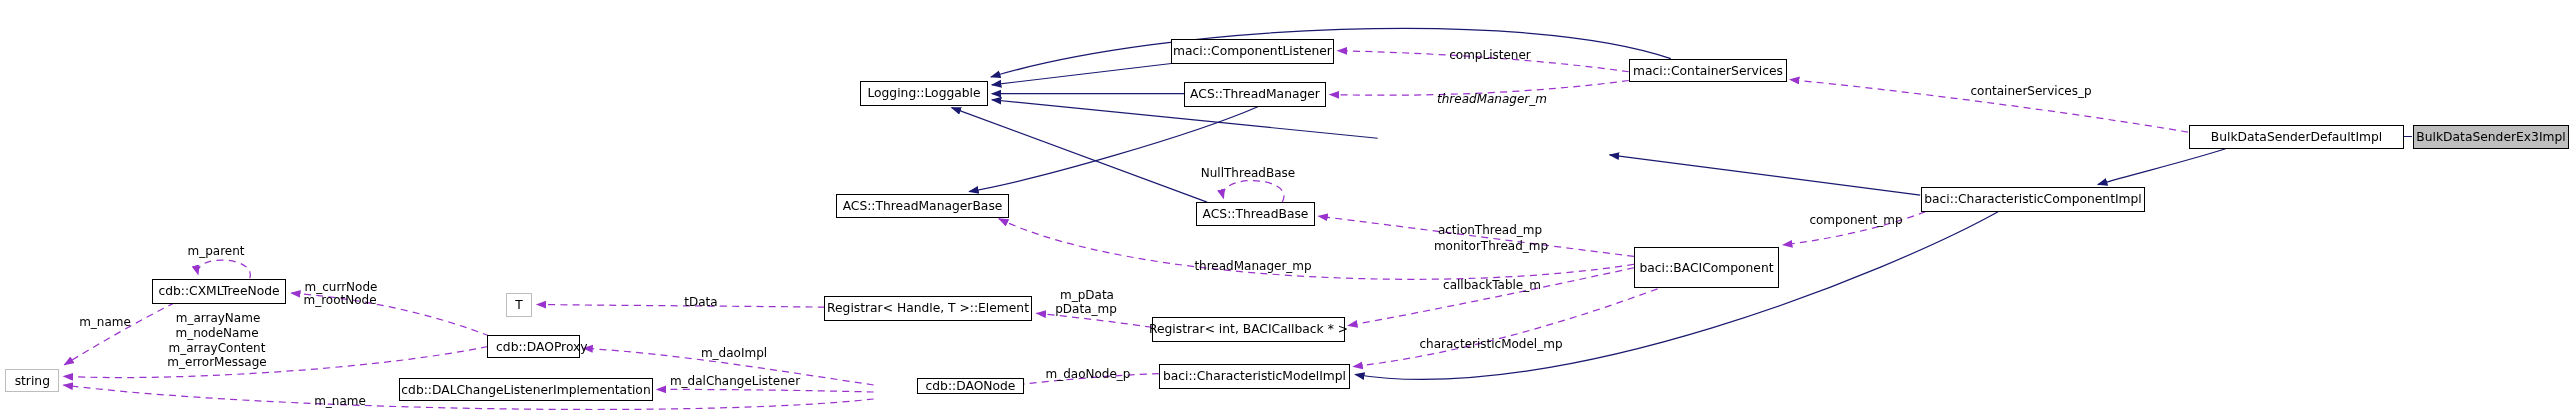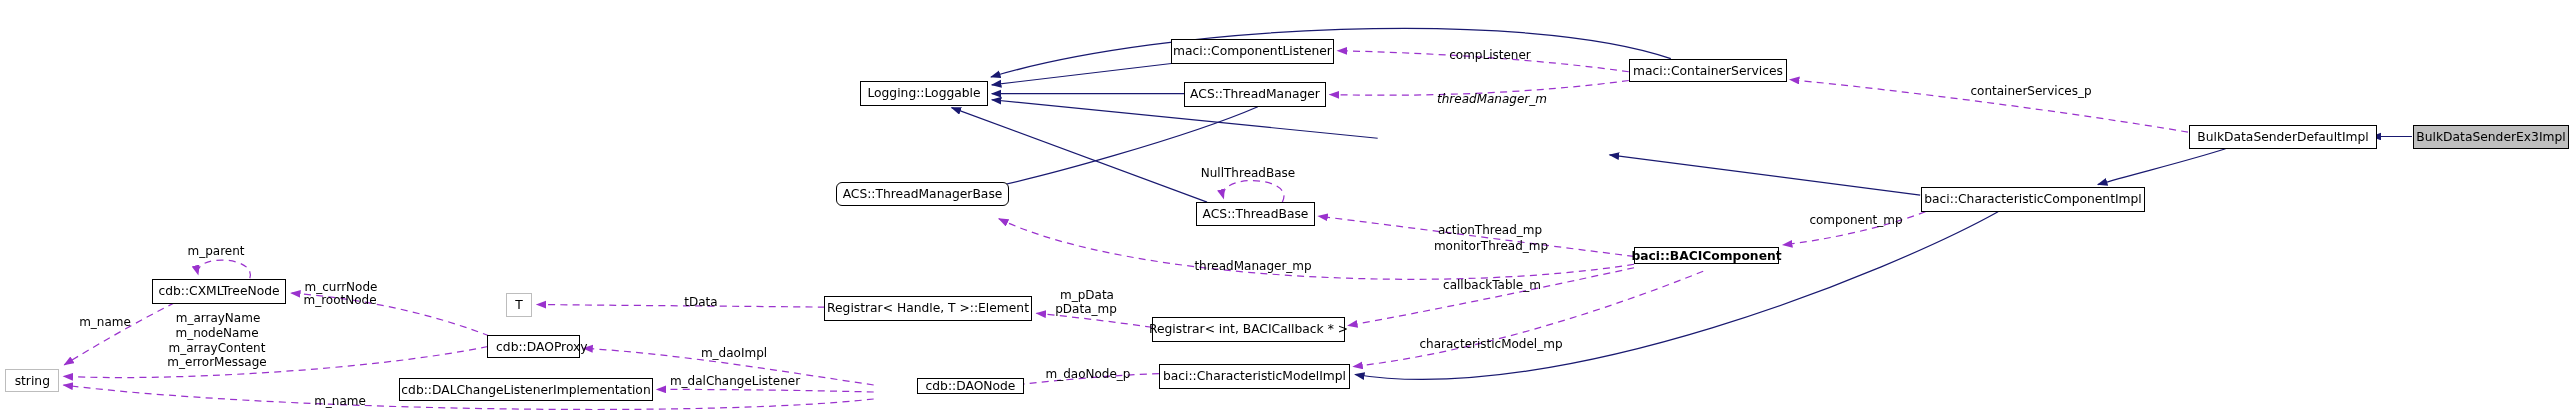--- a/index.html
+++ b/index.html
@@ -74,26 +74,26 @@
       <path d="M 556,396 C 420,424 180,436 71,430" fill="none" stroke="#9a32cd" stroke-width="1.4" stroke-dasharray="8,6" marker-end="url(#arrow-purple)"></path>
       <path d="M 997,456 C 800,478 290,468 71,440" fill="none" stroke="#9a32cd" stroke-width="1.4" stroke-dasharray="8,6" marker-end="url(#arrow-purple)"></path>
       <path d="M 997,440 C 890,424 770,404 665,398" fill="none" stroke="#9a32cd" stroke-width="1.4" stroke-dasharray="8,6" marker-end="url(#arrow-purple)"></path>
       <path d="M 997,448 C 920,446 830,445 749,445" fill="none" stroke="#9a32cd" stroke-width="1.4" stroke-dasharray="8,6" marker-end="url(#arrow-purple)"></path>
       <path d="M 1323,427 C 1262,429 1180,437 1122,444" fill="none" stroke="#9a32cd" stroke-width="1.4" stroke-dasharray="8,6" marker-end="url(#arrow-purple)"></path>
     </svg>
 <div class="node" style="left: 1171px; top: 39px; width: 163px; height: 24.5px;">maci::ComponentListener</div>
     <div class="node" style="left: 1629px; top: 59px; width: 158px; height: 23px;">maci::ContainerServices</div>
     <div class="node" style="left: 860px; top: 81px; width: 128px; height: 24.5px;">Logging::Loggable</div>
     <div class="node" style="left: 1184px; top: 82px; width: 142px; height: 24.5px;">ACS::ThreadManager</div>
-    <div class="node" style="left: 2189px; top: 125px; width: 188px; height: 24px;">BulkDataSenderDefaultImpl</div>
+    <div class="node" style="left: 2189px; top: 125px; width: 215px; height: 24px;">BulkDataSenderDefaultImpl</div>
     <div class="node highlight" style="left: 2413px; top: 125px; width: 156px; height: 24px;">BulkDataSenderEx3Impl</div>
     <div class="node" style="left: 1921px; top: 187px; width: 224px; height: 24.5px;">baci::CharacteristicComponentImpl</div>
-    <div class="node" style="left: 836px; top: 182px; width: 173px; height: 24px; border-radius: 6px;">ACS::ThreadManagerBase</div>
+    <div class="node" style="left: 836px; top: 194px; width: 173px; height: 24px;">ACS::ThreadManagerBase</div>
     <div class="node" style="left: 1196px; top: 202px; width: 119px; height: 24px;">ACS::ThreadBase</div>
-    <div class="node" style="left: 1634px; top: 247px; width: 145px; height: 17px; font-weight: bold;">baci::BACIComponent</div>
+    <div class="node" style="left: 1634px; top: 247px; width: 145px; height: 41px;">baci::BACIComponent</div>
     <div class="node" style="left: 152px; top: 279px; width: 134px; height: 24.5px;">cdb::CXMLTreeNode</div>
     <div class="node external" style="left: 506px; top: 293px; width: 26px; height: 24px;">T</div>
     <div class="node" style="left: 824px; top: 296px; width: 208px; height: 24.5px;">Registrar&lt; Handle, T &gt;::Element</div>
     <div class="node" style="left: 1152px; top: 317px; width: 193px; height: 24.5px;">Registrar&lt; int, BACICallback * &gt;</div>
     <div class="node" style="left: 487px; top: 335px; width: 93px; height: 23px; padding-left: 22px;">cdb::DAOProxy</div>
     <div class="node external" style="left: 5.3px; top: 369px; width: 54px; height: 23px;">string</div>
     <div class="node" style="left: 399px; top: 378px; width: 254px; height: 23px;">cdb::DALChangeListenerImplementation</div>
     <div class="node" style="left: 917px; top: 378px; width: 107px; height: 16px;">cdb::DAONode</div>
     <div class="node" style="left: 1159px; top: 364px; width: 191px; height: 24.5px;">baci::CharacteristicModelImpl</div>
     <div class="edge-label" style="left: 1490px; top: 49px;">compListener</div>

